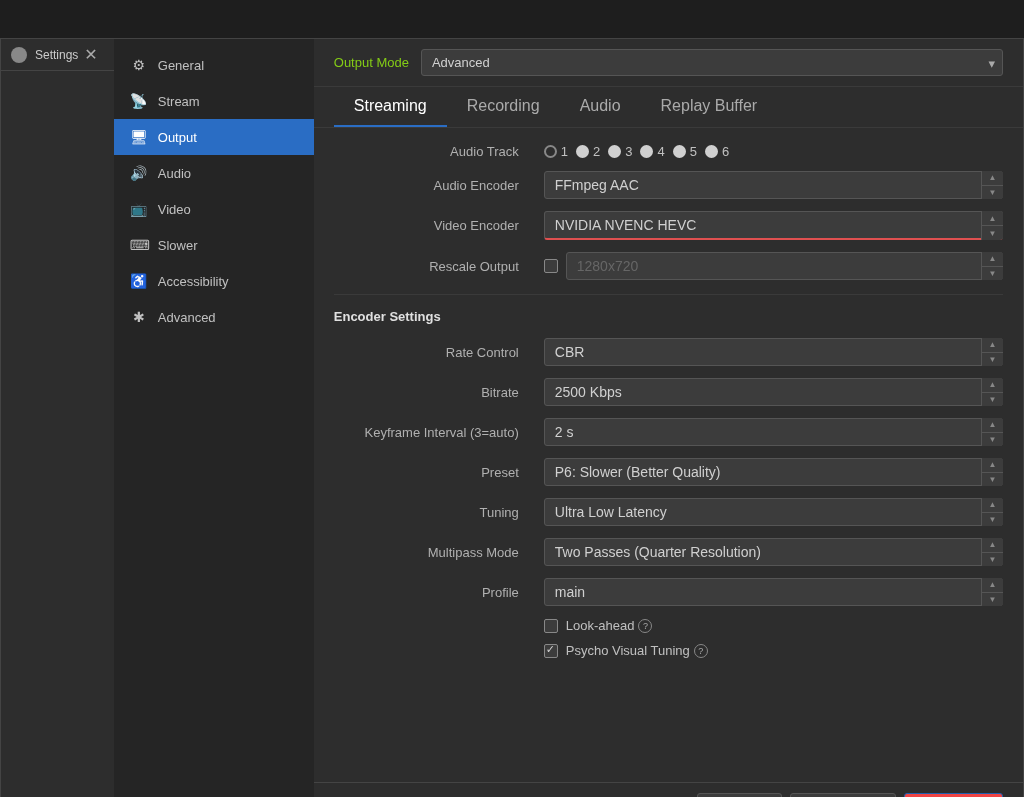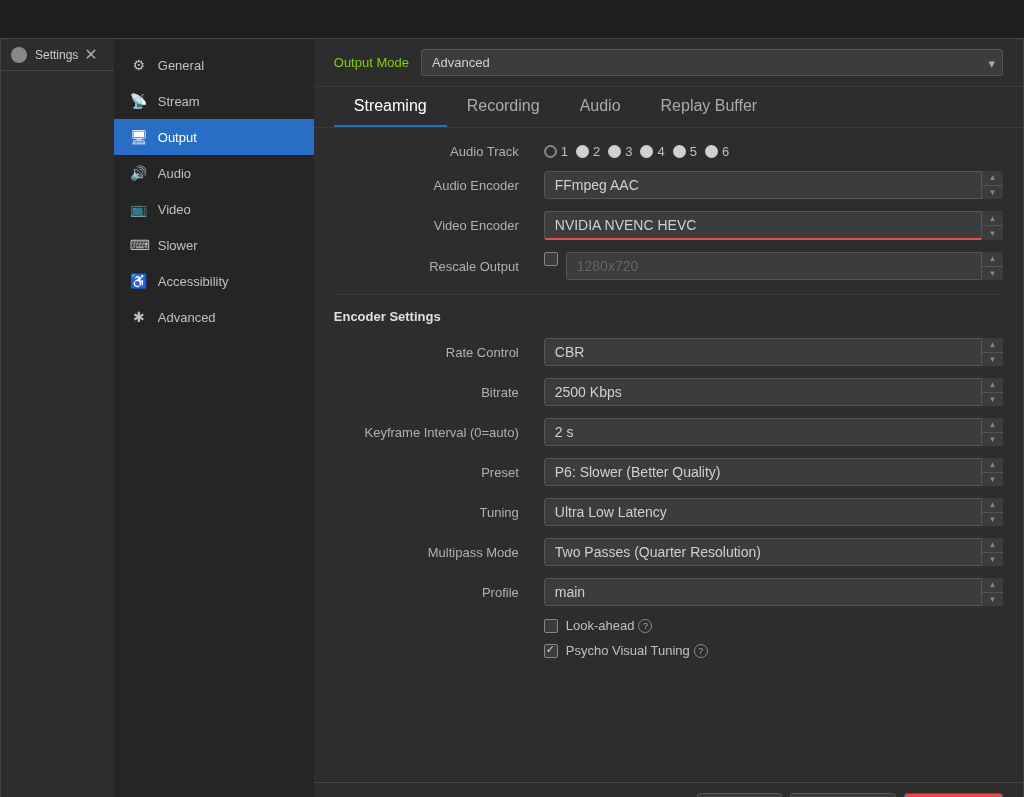--- a/index.html
+++ b/index.html
@@ -444,21 +444,21 @@
             </select>
             <div class="spin-arrows">
               <div class="spin-up">▲</div>
               <div class="spin-down">▼</div>
             </div>
           </div>
         </div>
 
         <div class="form-row">
           <span class="form-label">Rescale Output</span>
-          <div class="form-control-wrap" style="display:flex; align-items:flex-start;">
+          <div class="form-control-wrap" style="display:flex; align-items:center;">
             <div class="rescale-checkbox"></div>
             <div style="flex:1; position:relative;">
               <select class="form-select" style="color:#666;">
                 <option>1280x720</option>
               </select>
               <div class="spin-arrows">
                 <div class="spin-up">▲</div>
                 <div class="spin-down">▼</div>
               </div>
             </div>
@@ -489,21 +489,21 @@
               <option>2500 Kbps</option>
             </select>
             <div class="spin-arrows">
               <div class="spin-up">▲</div>
               <div class="spin-down">▼</div>
             </div>
           </div>
         </div>
 
         <div class="form-row">
-          <span class="form-label">Keyframe Interval (0=auto)</span>
+          <span class="form-label">Keyframe Interval (3=auto)</span>
           <div class="form-control-wrap">
             <select class="form-select">
               <option>2 s</option>
             </select>
             <div class="spin-arrows">
               <div class="spin-up">▲</div>
               <div class="spin-down">▼</div>
             </div>
           </div>
         </div>

